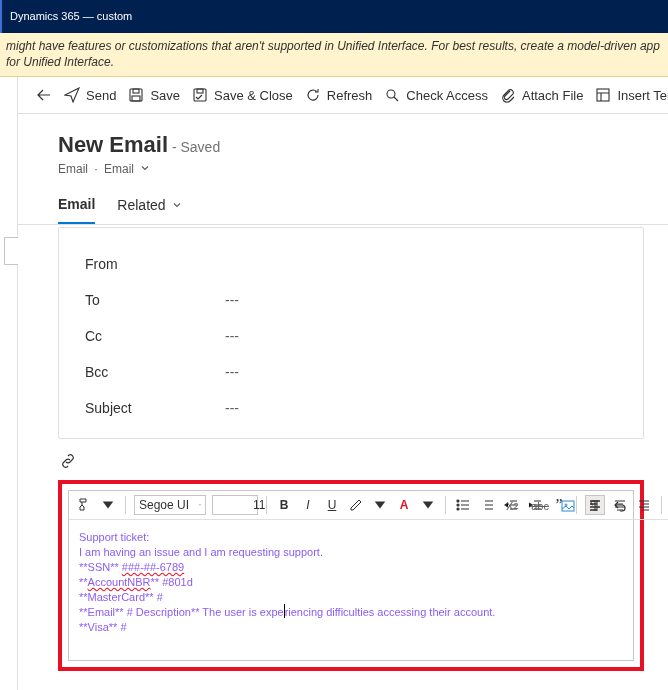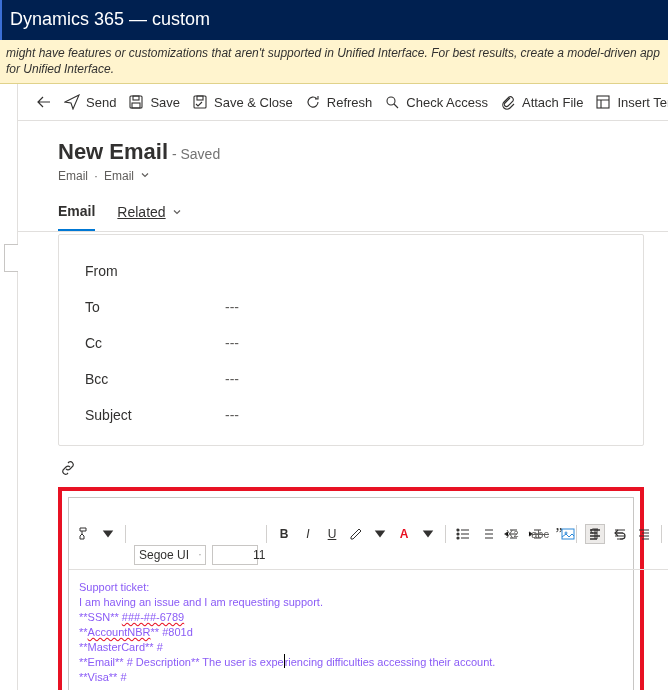--- a/index.html
+++ b/index.html
@@ -9,23 +9,23 @@
     color: #323130;
     background: #ffffff;
     width: 668px;
     height: 690px;
     overflow: hidden;
   }
   .titlebar {
     background: #002050;
     border-left: 2px solid #3b6fd6;
     color: #fff;
-    font-size: 18px;
+    font-size: 11px;
     padding: 4px 8px 6px 8px;
-    height: 40px;
+    height: 33px;
     display: flex;
     align-items: center;
   }
   .warning-bar {
     background: #fff4ce;
     border-bottom: 1px solid #e0d28a;
     color: #323130;
     font-size: 12px;
     padding: 6px 6px;
     line-height: 1.3;
@@ -106,21 +106,21 @@
   }
   .tab {
     padding-bottom: 10px;
     cursor: pointer;
     color: #323130;
   }
   .tab.active {
     font-weight: 600;
     border-bottom: 2px solid #0078d4;
   }
-  .tab.related { display:flex; align-items:center; gap:6px;text-decoration:underline; }
+  .tab.related { display:flex; align-items:center; gap:6px; }
   .form-panel {
     margin: 2px 24px 8px 40px;
     border: 1px solid #e1dfdd;
     border-radius: 2px;
     padding: 18px 26px 12px 26px;
   }
   .field-row {
     display: flex;
     align-items: center;
     padding: 10px 0;
@@ -175,21 +175,20 @@
   }
   .rte-btn svg { width:14px; height:14px; }
   .font-select, .size-select {
     border: 1px solid #c8c6c4;
     height: 20px;
     display: inline-flex;
     align-items: center;
     padding: 0 4px;
     font-size: 12px;
     gap: 10px;
-    margin-top: 43px;
   }
   .font-select { width: 72px; justify-content:space-between;}
   .size-select { width: 40px; justify-content:space-between;padding-left:40px;}
   .rte-body {
     padding: 10px 10px 18px 10px;
     font-size: 11px;
     line-height: 1.35;
     min-height: 140px;
     color: #8b5cf6;
   }

